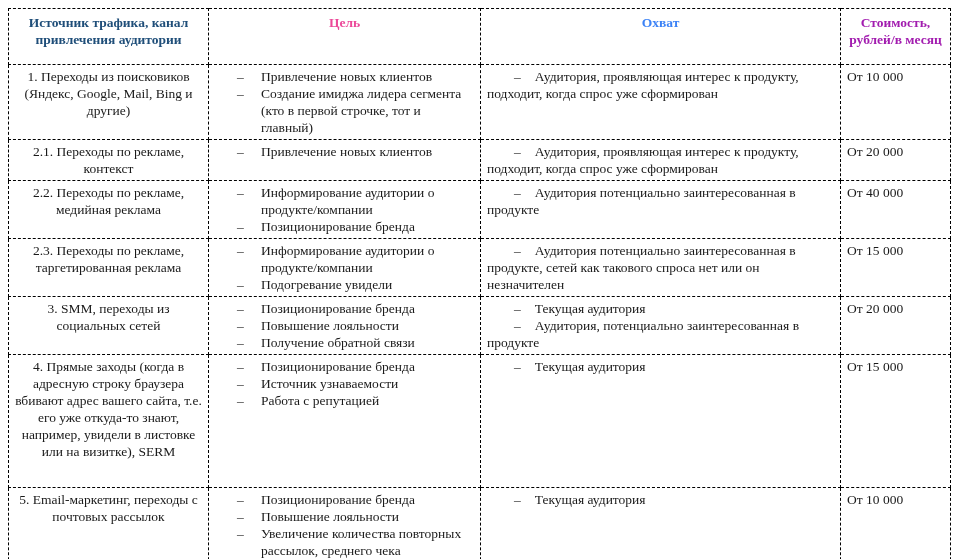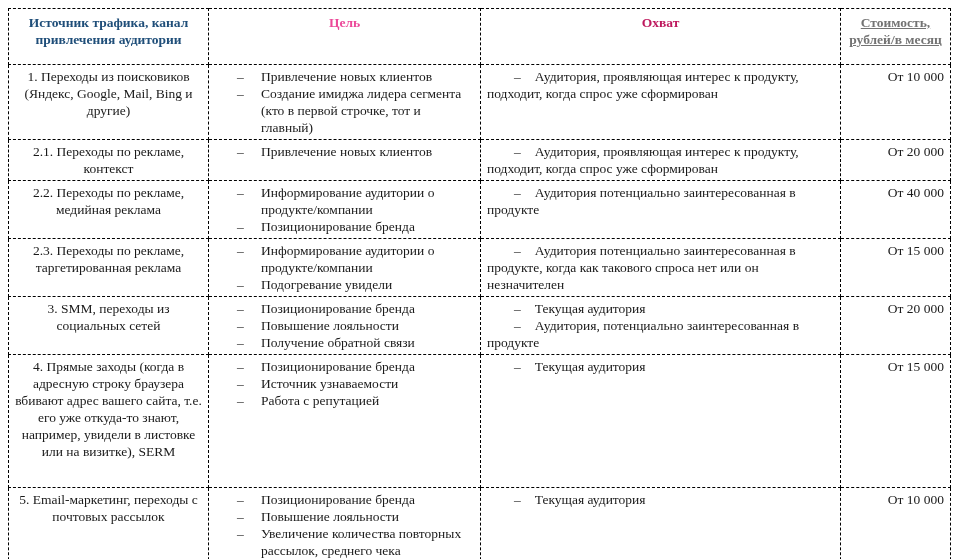--- a/index.html
+++ b/index.html
@@ -53,40 +53,40 @@
     top: 0;
   }
   .reach-item {
     text-indent: 27px;
   }
   .reach-item .dash-gap {
     display: inline-block;
     width: 14px;
   }
   td.cost-cell {
-    text-align: right;
+    text-align: left;
   }
 </style>
 </head>
 <body>
 
 <div class="page">
   <table class="main-table">
     <colgroup>
       <col class="c-source">
       <col class="c-goal">
       <col class="c-reach">
       <col class="c-cost">
     </colgroup>
     <thead>
       <tr style="height:56px;">
         <th style="color: rgb(31, 78, 121);">Источник трафика, канал привлечения аудитории</th>
         <th style="color: #ec4899;">Цель</th>
-        <th style="color: #be185d;">Охват</th>
-        <th style="color: #737373; text-decoration: underline;">Стоимость, рублей/в месяц</th>
+        <th style="color: #3b82f6;">Охват</th>
+        <th style="color: #a21caf;">Стоимость, рублей/в месяц</th>
       </tr>
     </thead>
     <tbody>
         <tr style="height: 69px;">
           <td class="source-cell">1. Переходы из поисковиков (Яндекс, Google, Mail, Bing и другие)</td>
           <td>
             <div class="goal-item"><span class="dash-marker">–</span><span>Привлечение новых клиентов</span></div>
             <div class="goal-item"><span class="dash-marker">–</span><span>Создание имиджа лидера сегмента (кто в первой строчке, тот и главный)</span></div>
           </td>
           <td>
@@ -115,21 +115,21 @@
           </td>
           <td class="cost-cell">От 40 000</td>
         </tr>
         <tr style="height: 48px;">
           <td class="source-cell">2.3. Переходы по рекламе, таргетированная реклама</td>
           <td>
             <div class="goal-item"><span class="dash-marker">–</span><span>Информирование аудитории о продукте/компании</span></div>
             <div class="goal-item"><span class="dash-marker">–</span><span>Подогревание увидели</span></div>
           </td>
           <td>
-            <div class="reach-item"><span>–</span><span class="dash-gap"></span><span>Аудитория потенциально заинтересованная в продукте, когда как такового спроса нет или он незначителен</span></div>
+            <div class="reach-item"><span>–</span><span class="dash-gap"></span><span>Аудитория потенциально заинтересованная в продукте, сетей как такового спроса нет или он незначителен</span></div>
           </td>
           <td class="cost-cell">От 15 000</td>
         </tr>
         <tr style="height: 53px;">
           <td class="source-cell">3. SMM, переходы из социальных сетей</td>
           <td>
             <div class="goal-item"><span class="dash-marker">–</span><span>Позиционирование бренда</span></div>
             <div class="goal-item"><span class="dash-marker">–</span><span>Повышение лояльности</span></div>
             <div class="goal-item"><span class="dash-marker">–</span><span>Получение обратной связи</span></div>
           </td>

